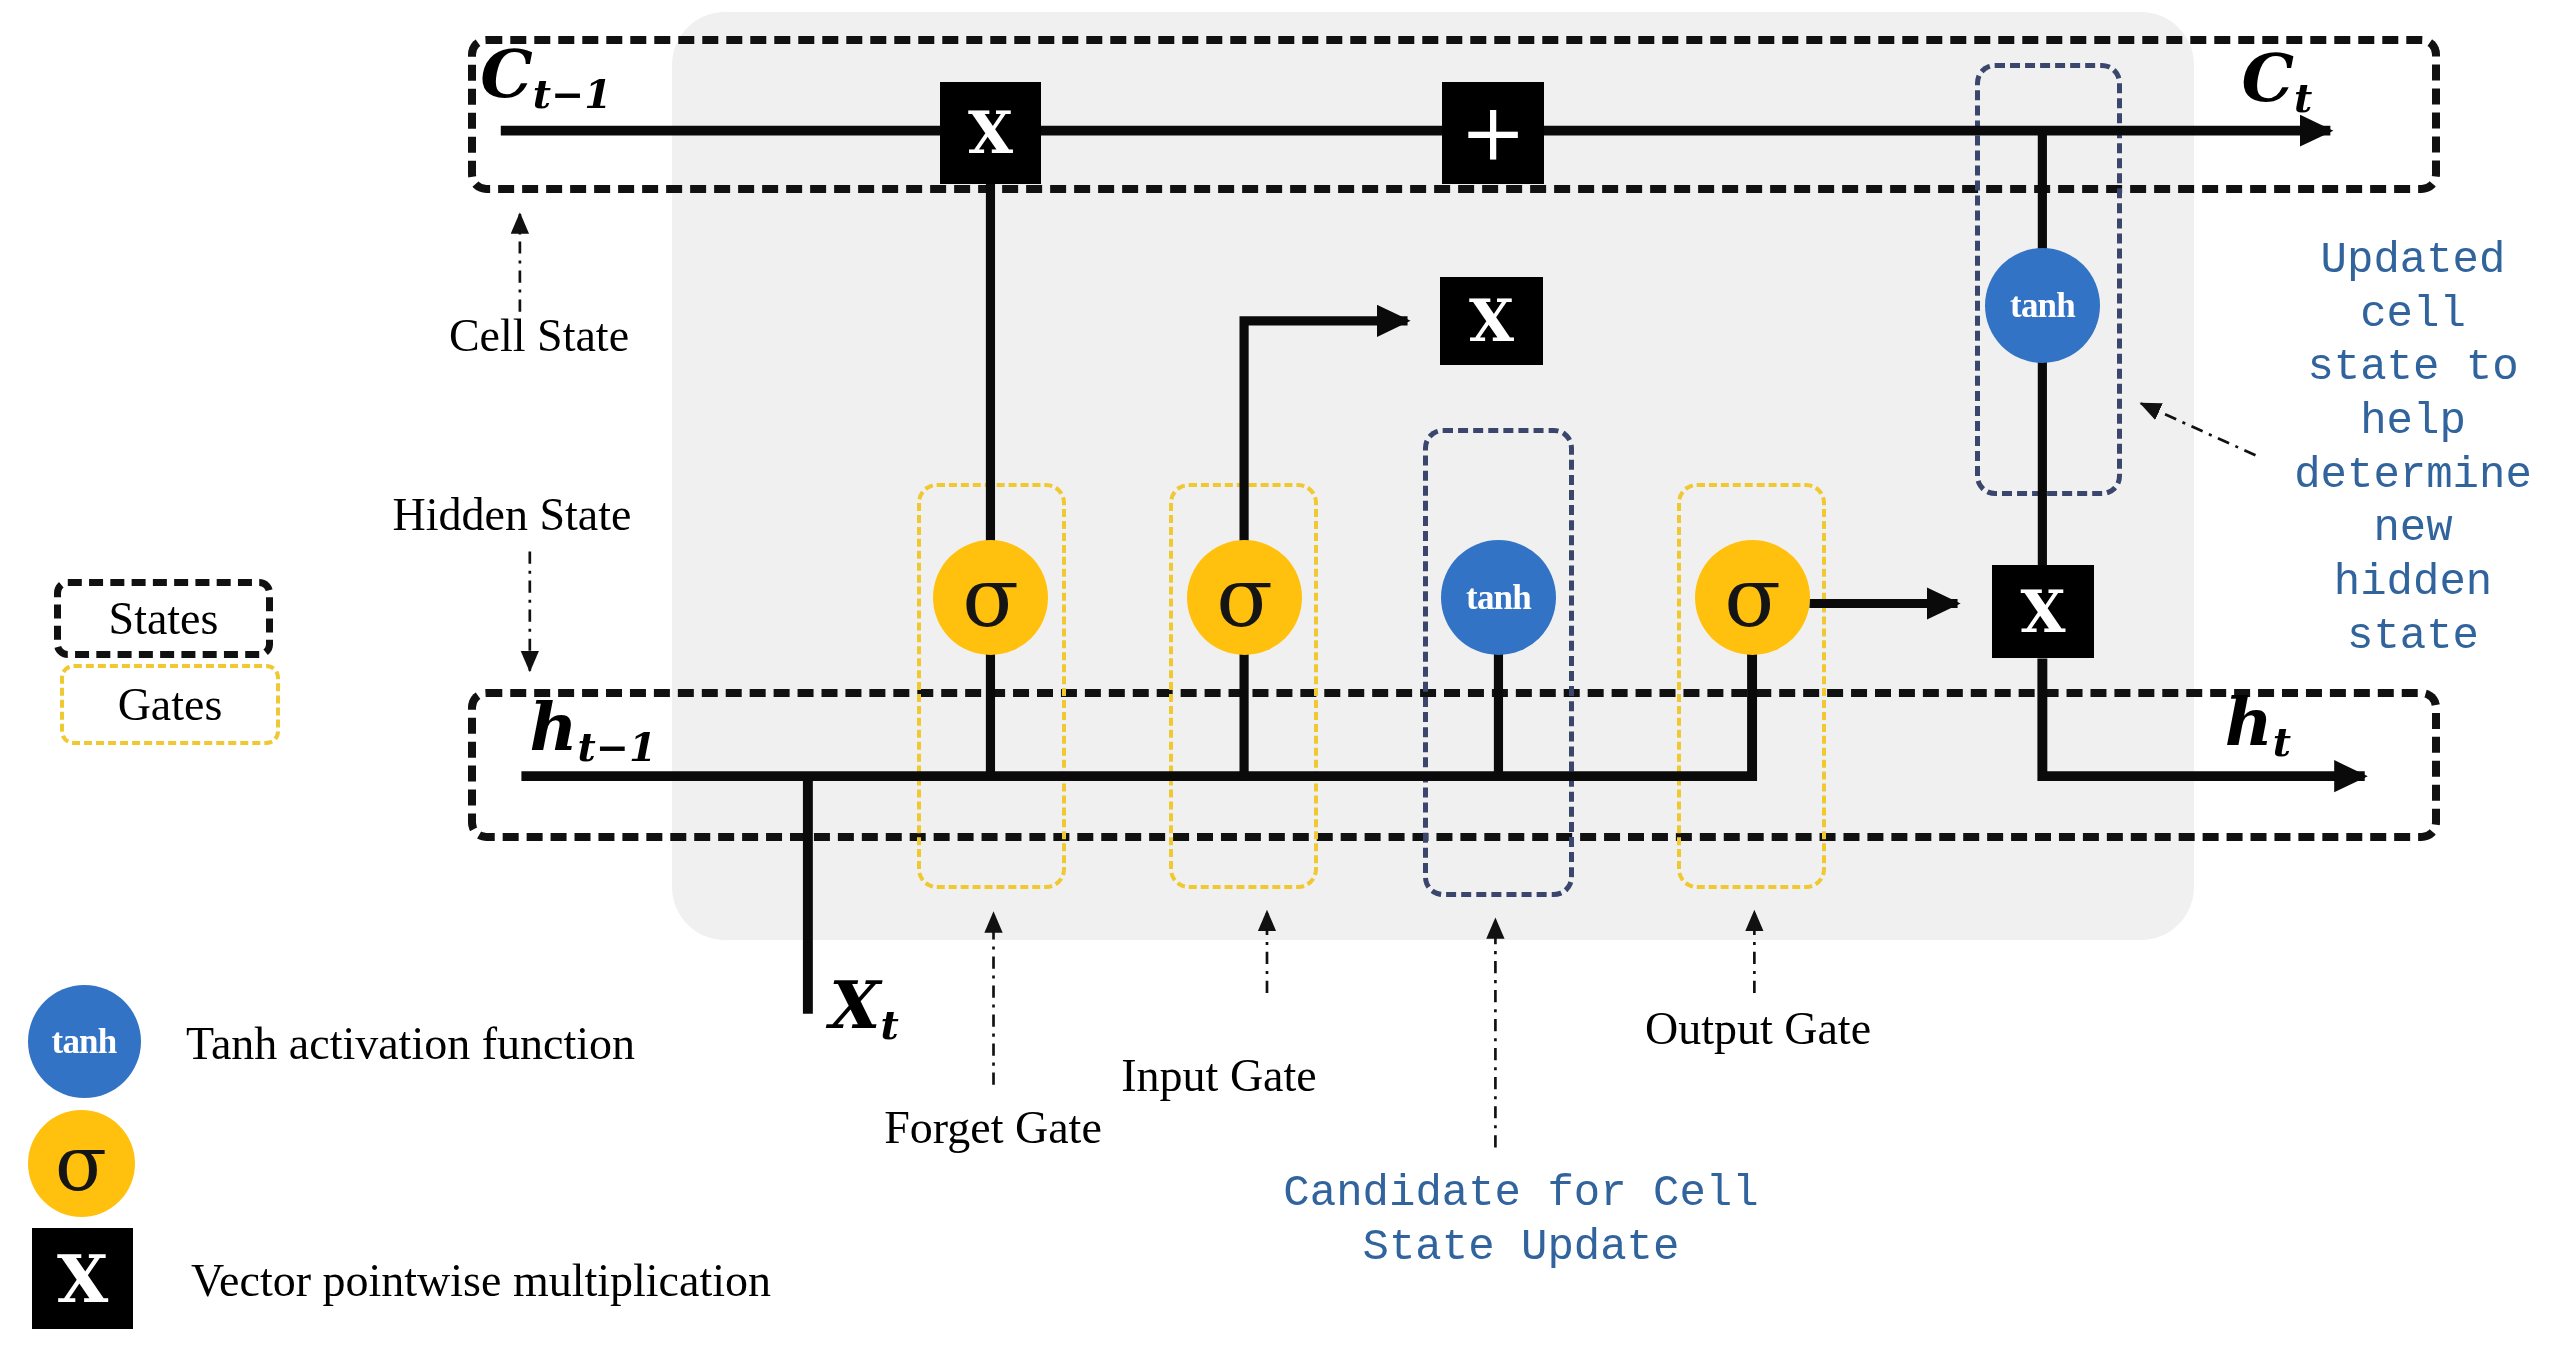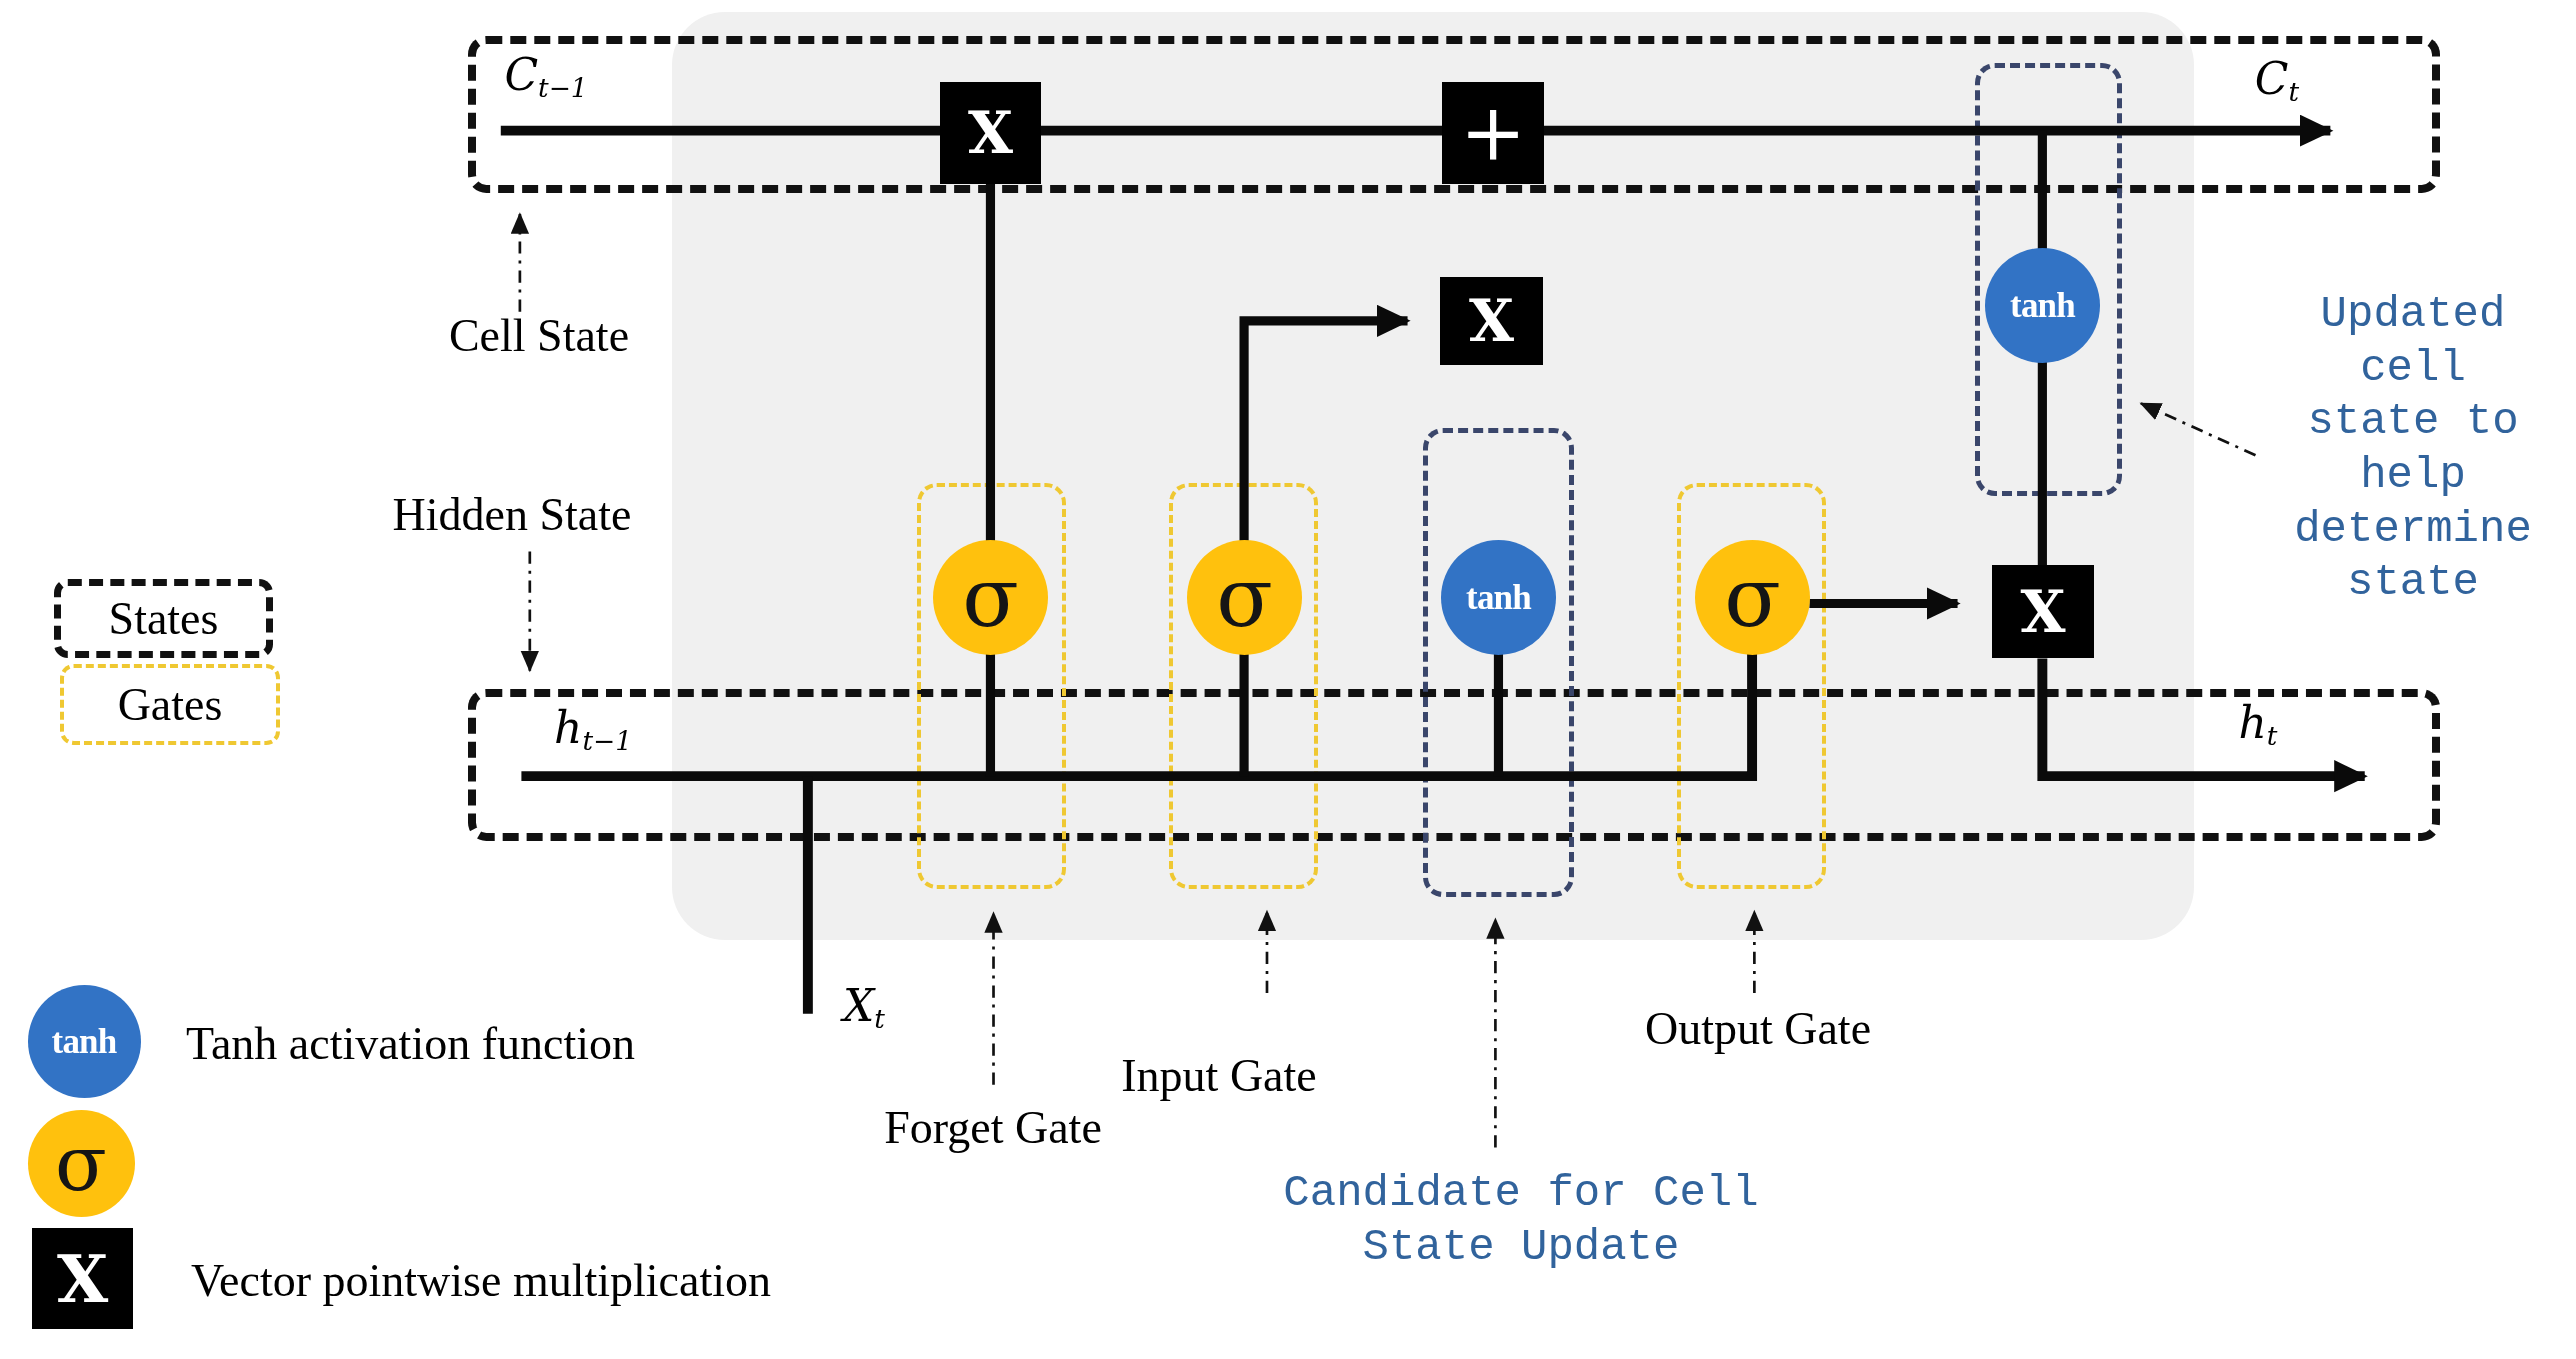--- a/index.html
+++ b/index.html
@@ -32,21 +32,21 @@
   .tanh-circle{width:115px;height:115px;background:#3273C5;}
   .tanh-circle span{font-size:35px;font-weight:bold;color:#fff;letter-spacing:-0.8px;
                     font-family:"Liberation Serif",serif;}
 
   
   .op-box{background:#000;color:#fff;display:flex;align-items:center;justify-content:center;}
   .op-box span{font-family:"DejaVu Serif",serif;font-weight:bold;font-size:58px;line-height:1;}
   .plus span{font-weight:normal;font-size:79px;}
 
   
-  .var{font-weight:normal;font-style:italic;font-size:44px;white-space:nowrap;
+  .var{font-weight:bold;font-style:italic;font-size:66px;white-space:nowrap;
        font-family:"DejaVu Serif","Liberation Serif",serif;transform:translate(-50%,-50%);}
   .var sub{font-size:60%;vertical-align:-24%;}
 
   
   .lbl{font-size:46px;white-space:nowrap;transform:translate(-50%,-50%);}
   .blue{color:#31639C;font-family:Liberation Mono, monospace;}
   .center-block{text-align:center;transform:translate(-50%,-50%);font-size:44px;line-height:1.22;}
 
   
   .legend-box{display:flex;align-items:center;justify-content:center;}
@@ -170,20 +170,21 @@
 
   <div class="abs center-block blue" style="left:1521px;top:1221px;">
     <div>Candidate for Cell</div>
     <div>State Update</div>
   </div>
 
   <div class="abs center-block blue" style="left:2413px;top:449px;">
     <div>Updated cell</div>
     <div>state to help</div>
     <div>determine</div>
+    <div>new hidden</div>
     <div>state</div>
   </div>
 
   <div class="abs black-dash legend-box" id="legend-states" style="border-width:7.6px;border-radius:13.8px;">
     <span>States</span>
   </div>
   <div class="abs gate-dash legend-box" id="legend-gates" style="border-radius:13.8px;">
     <span>Gates</span>
   </div>
 

